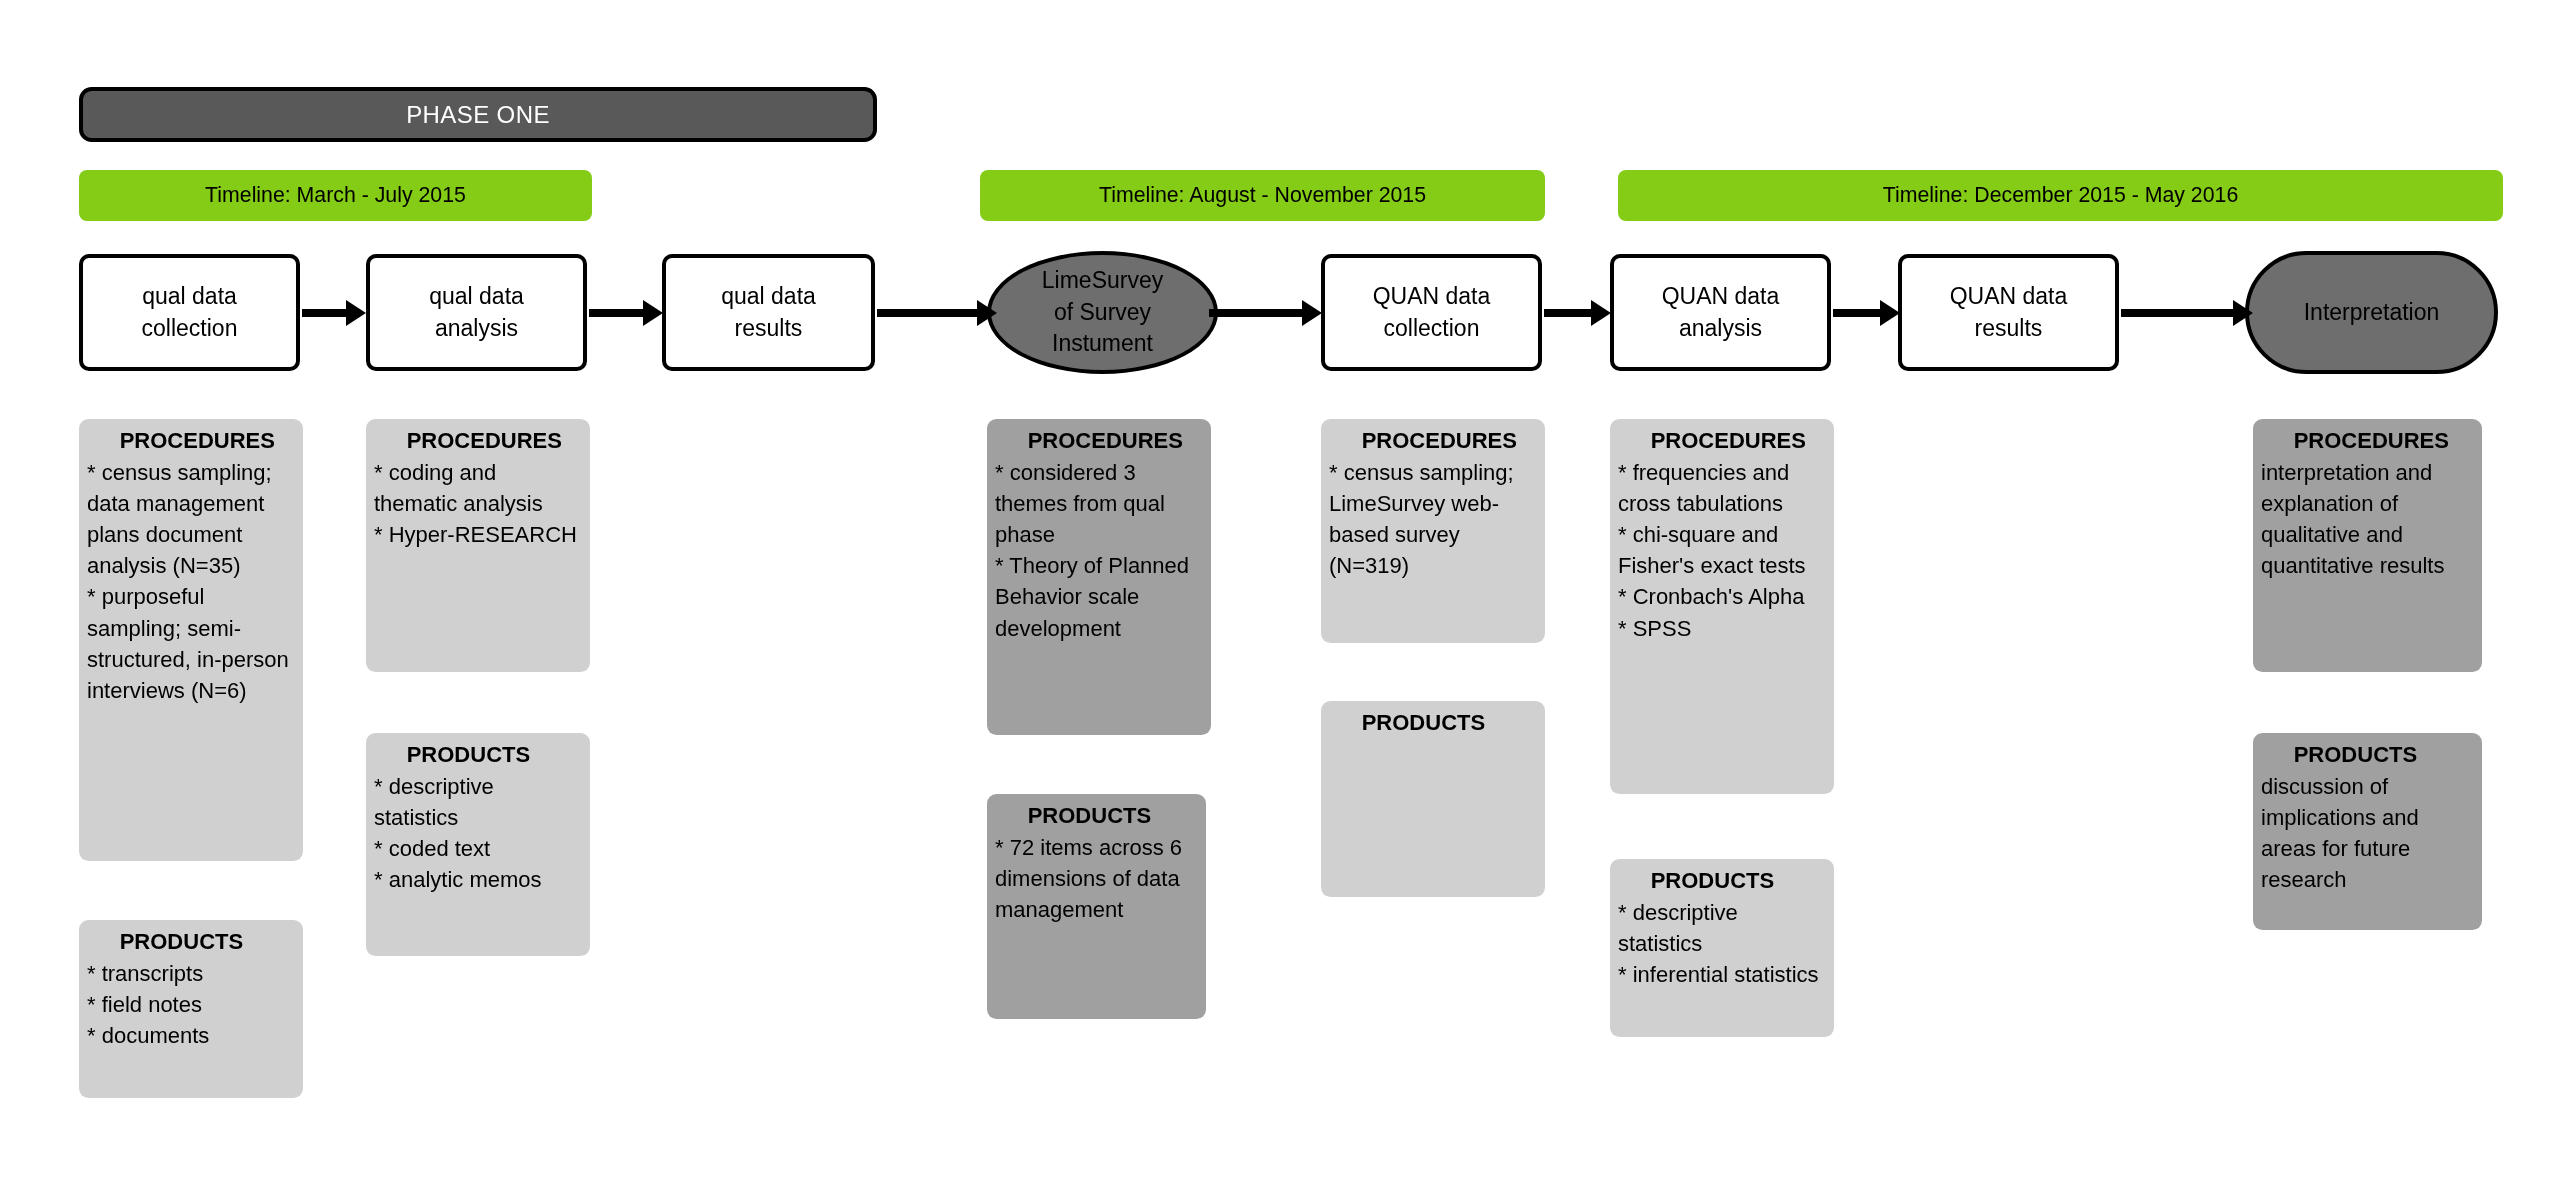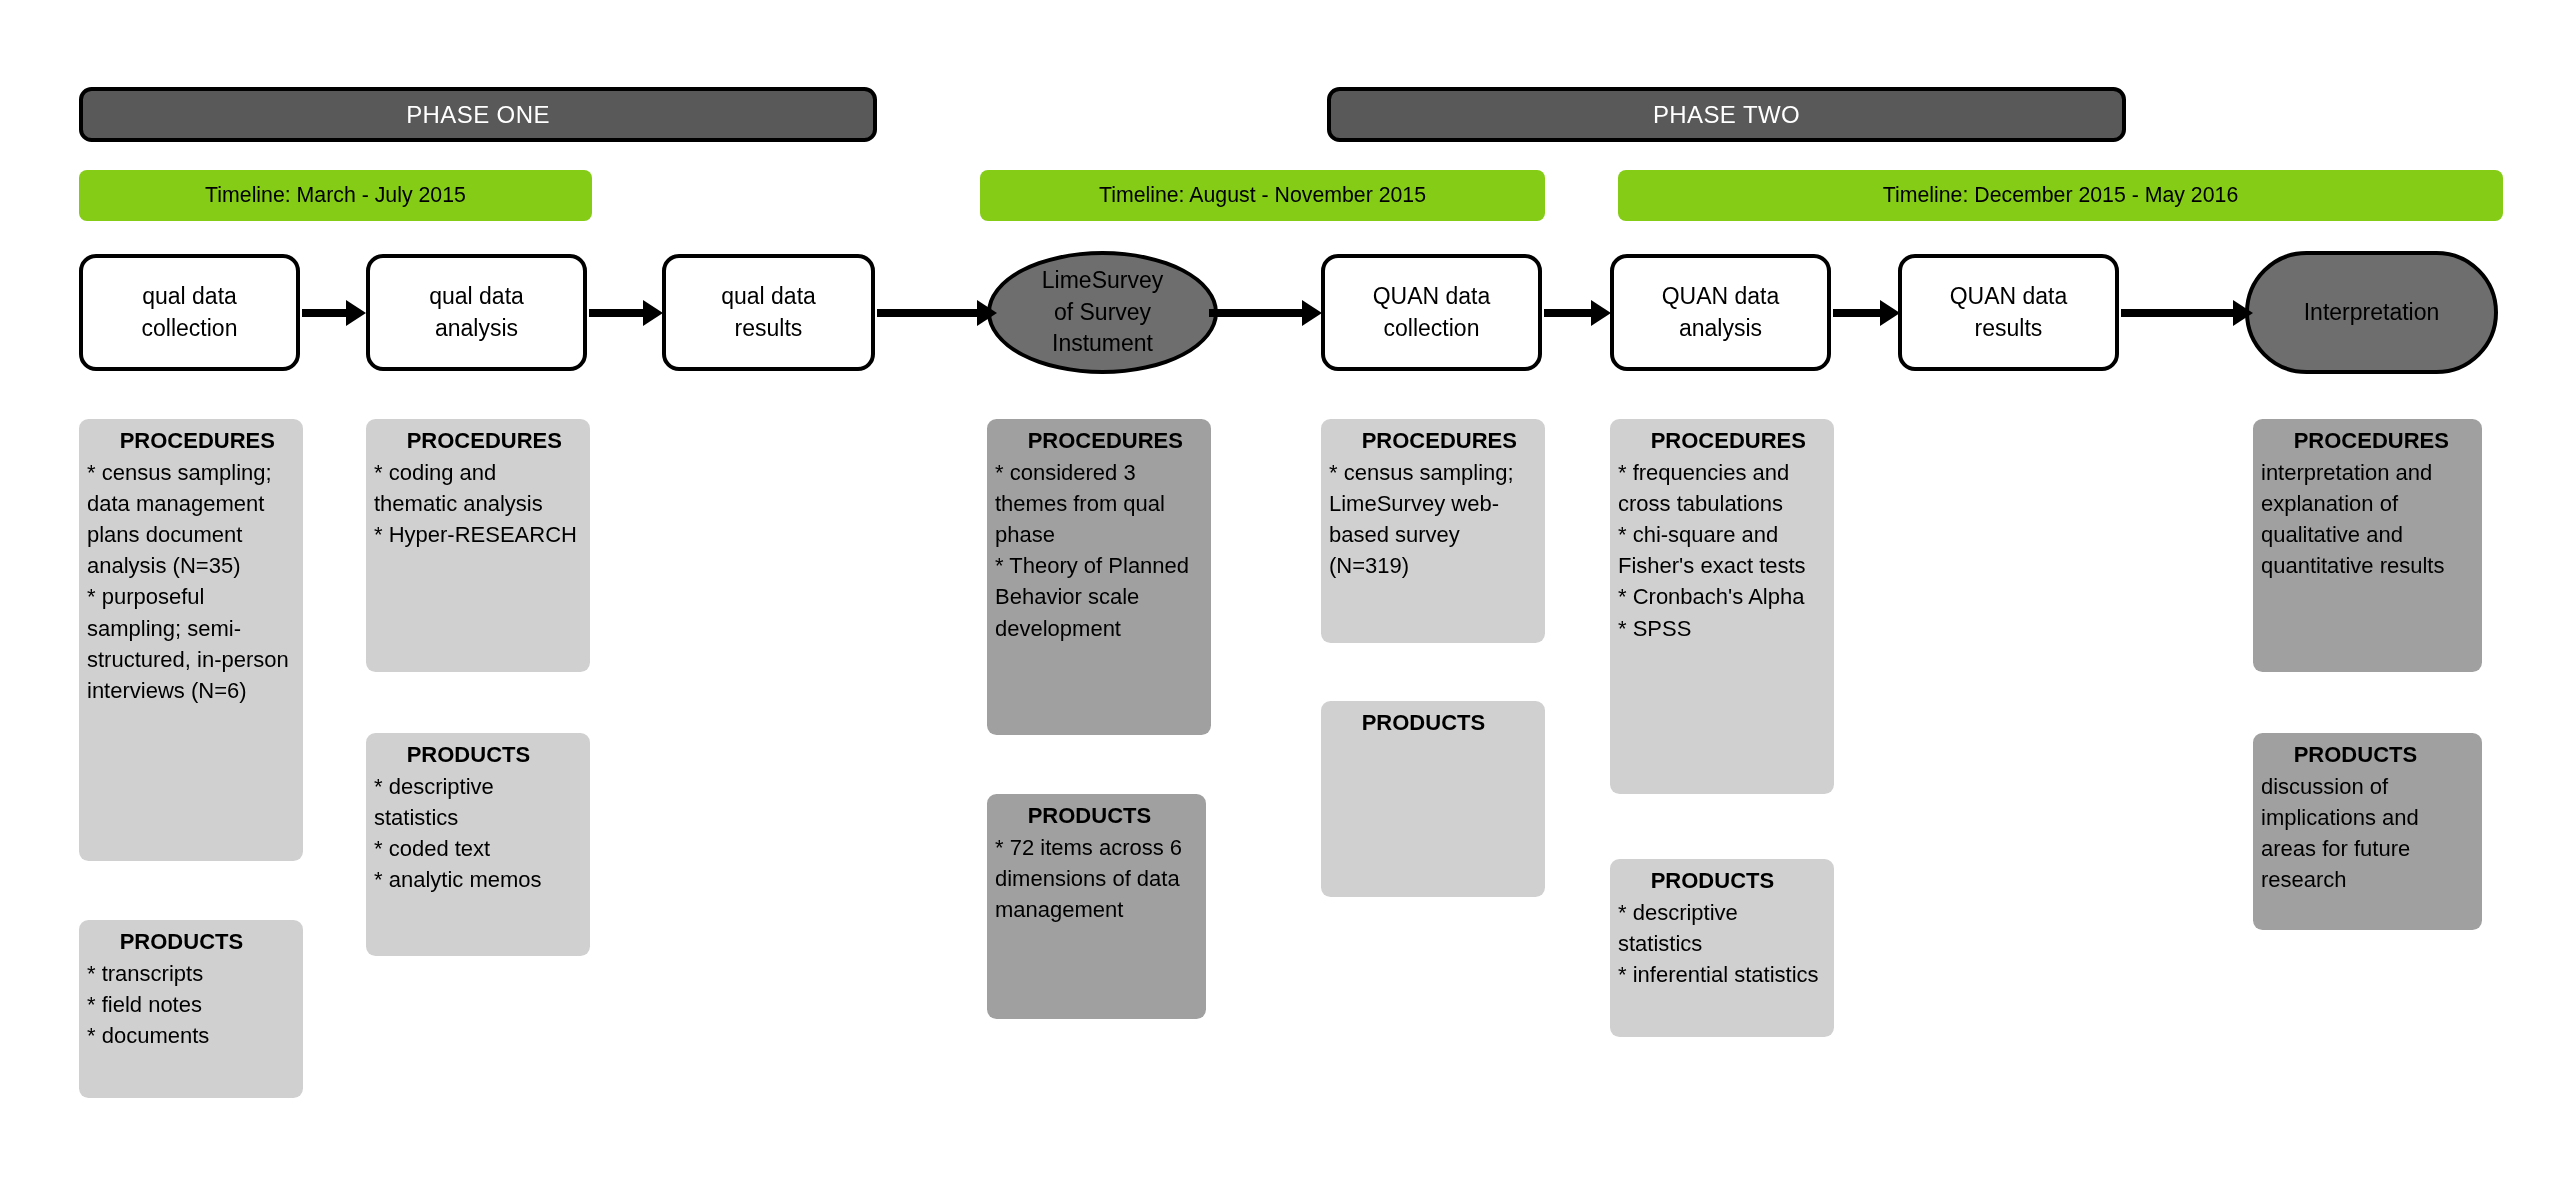--- a/index.html
+++ b/index.html
@@ -52,21 +52,21 @@
     display: flex;
     align-items: center;
     justify-content: center;
     text-align: center;
     font-size: 23px;
     line-height: 1.38;
     color: #000000;
   }
   .node.rect {
     background: #ffffff;
-    border-radius: 17px;
+    border-radius: 10px;
   }
   .node.oval {
     background: #6e6e6e;
     border-radius: 50% / 50%;
   }
   .node.stadium {
     background: #6e6e6e;
     border-radius: 71px / 71px;
   }
 
@@ -118,23 +118,20 @@
 </style>
 </head>
 <body>
 
 <div id="canvas">
 
   <div class="phase-bar" style="left:79px; top:87px; width:798px; height:55px;">
     <span>PHASE ONE</span>
   </div>
 
-  <div class="phase-bar" style="left:1327px; top:87px; width:799px; height:55px;">
-    <span>PHASE TWO</span>
-  </div>
 
   <div class="timeline-bar" style="left:79px; top:170px; width:513px; height:51px;">
     <span>Timeline: March - July 2015</span>
   </div>
 
   <div class="timeline-bar" style="left:980px; top:170px; width:565px; height:51px;">
     <span>Timeline: August - November 2015</span>
   </div>
 
   <div class="timeline-bar" style="left:1618px; top:170px; width:885px; height:51px;align-items:center;">

